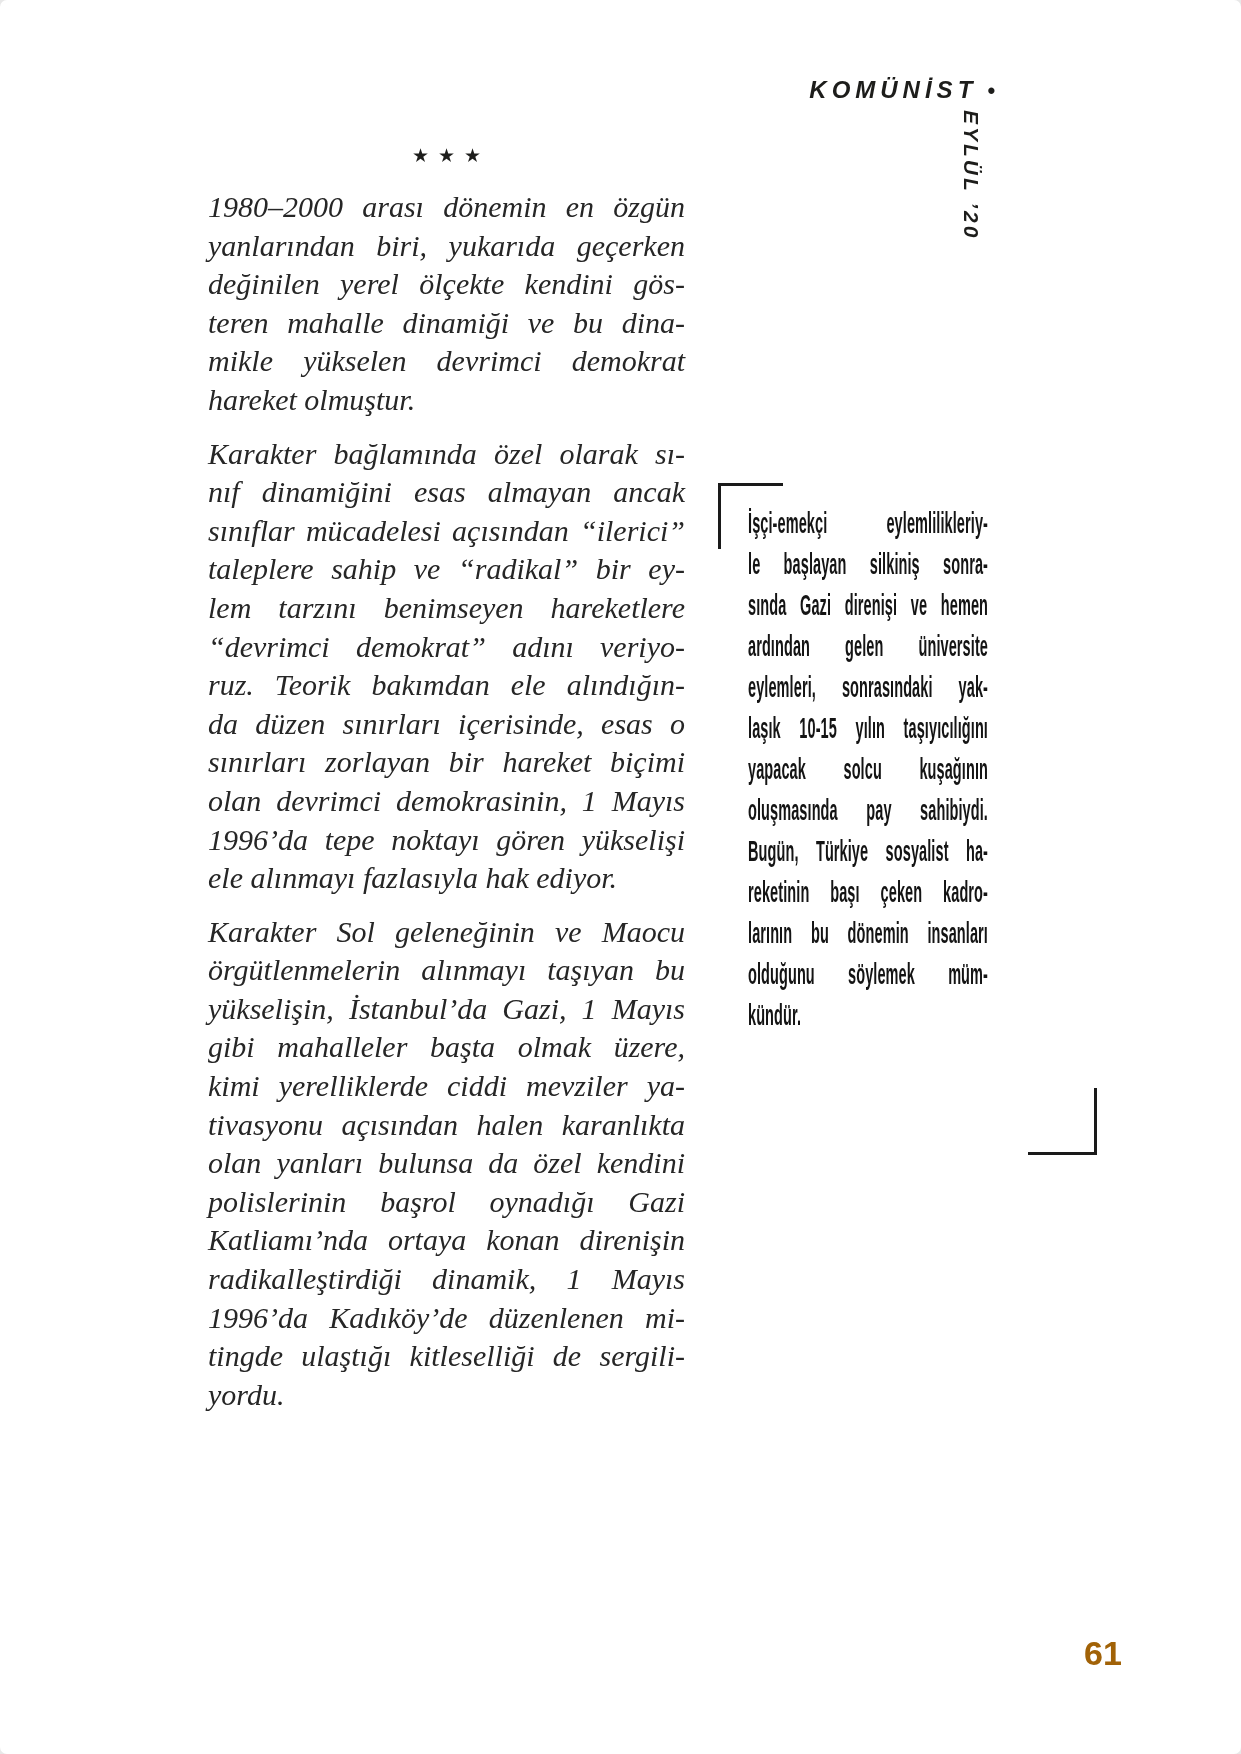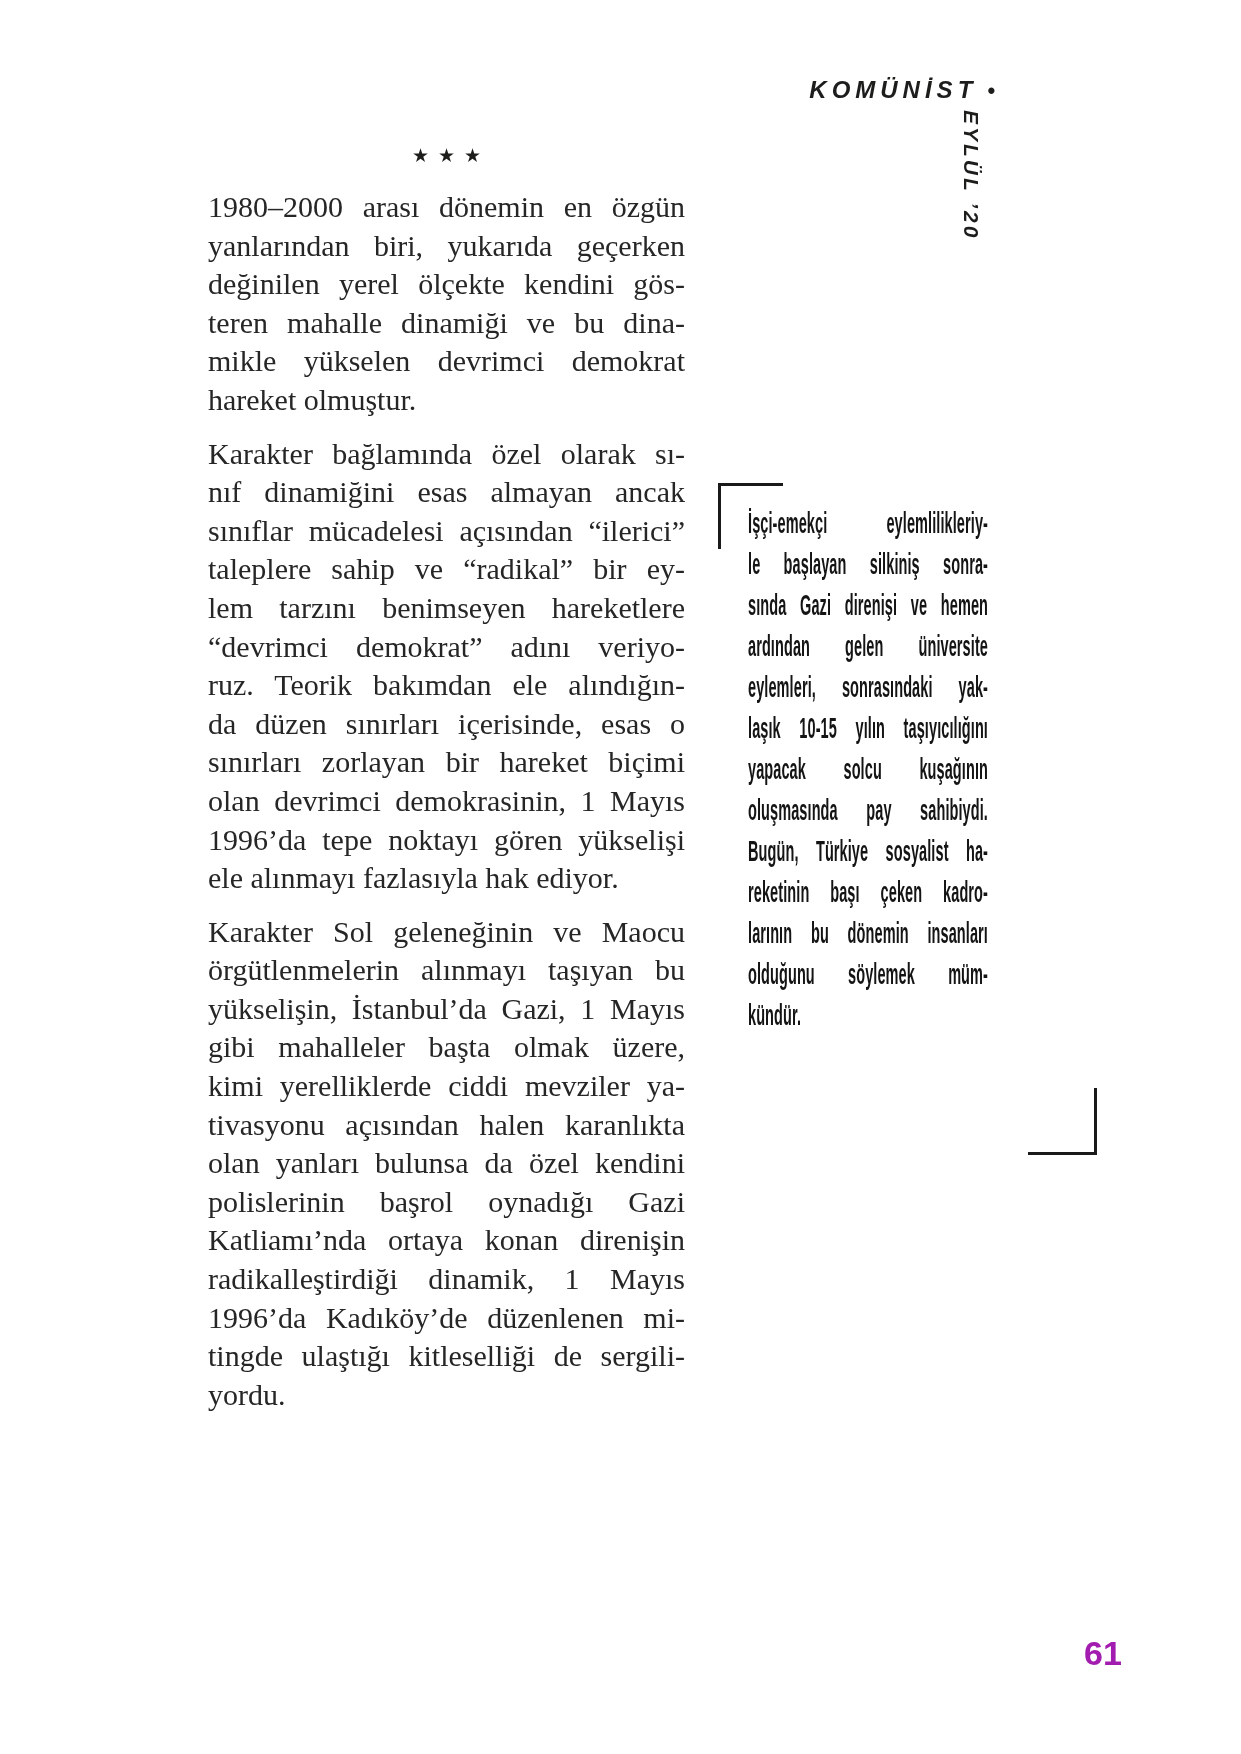--- a/index.html
+++ b/index.html
@@ -5,20 +5,21 @@
 <style>
   html,body { margin:0; padding:0; background:#e8e8e8; }
   .page {
     position:relative;
     width:1241px; height:1754px;
     margin:0 auto;
     background:#ffffff;
     overflow:hidden;
     font-family:"Liberation Serif", serif;
     color:#232323;
+    border-radius:7px;
   }
 
   
   .journal-header {
     position:absolute; top:76px; right:246px;
     font-family:"Liberation Sans", sans-serif;
     font-style:italic; font-weight:bold;
     font-size:24px; letter-spacing:5px;
     color:#1d1d1b; white-space:nowrap;
   }
@@ -38,21 +39,21 @@
     position:absolute; left:208px; top:140px; width:477px;
     font-size:30px; line-height:38.6px;
     color:#262626;
   }
   .stars-separator {
     text-align:center; font-size:19px; letter-spacing:9px;
     padding-left:9px; 
     line-height:30px; margin-bottom:18px; color:#1d1d1b;
     font-family:"DejaVu Sans", sans-serif;
   }
-  .paragraph { margin:0 0 15px 0; }
+  .paragraph { margin:0 0 15px 0;font-style:italic; }
   .tline { text-align:justify; text-align-last:justify; }
   .tline-last { text-align-last:left; }
 
   
   .pullquote-bracket-open {
     position:absolute; left:718px; top:483px;
     width:62px; height:63px;
     border-left:3px solid #1a1a1a; border-top:3px solid #1a1a1a;
   }
   .pullquote-bracket-close {
@@ -67,21 +68,21 @@
     font-family:"Liberation Sans", sans-serif;
     font-weight:bold; font-size:29px; line-height:41px;
     letter-spacing:0.2px;
     color:#141414;
   }
 
   
   .page-number {
     position:absolute; left:1084px; top:1634px;
     font-family:"Liberation Sans", sans-serif;
-    font-weight:bold; font-size:34px; color:#a21caf;
+    font-weight:bold; font-size:34px; color:#a16207;
   }
 </style>
 </head>
 <body>
 
 <div class="page">
 
   <div class="journal-header">
     <span>KOMÜNİST</span><span class="bullet">•</span>
   </div>

